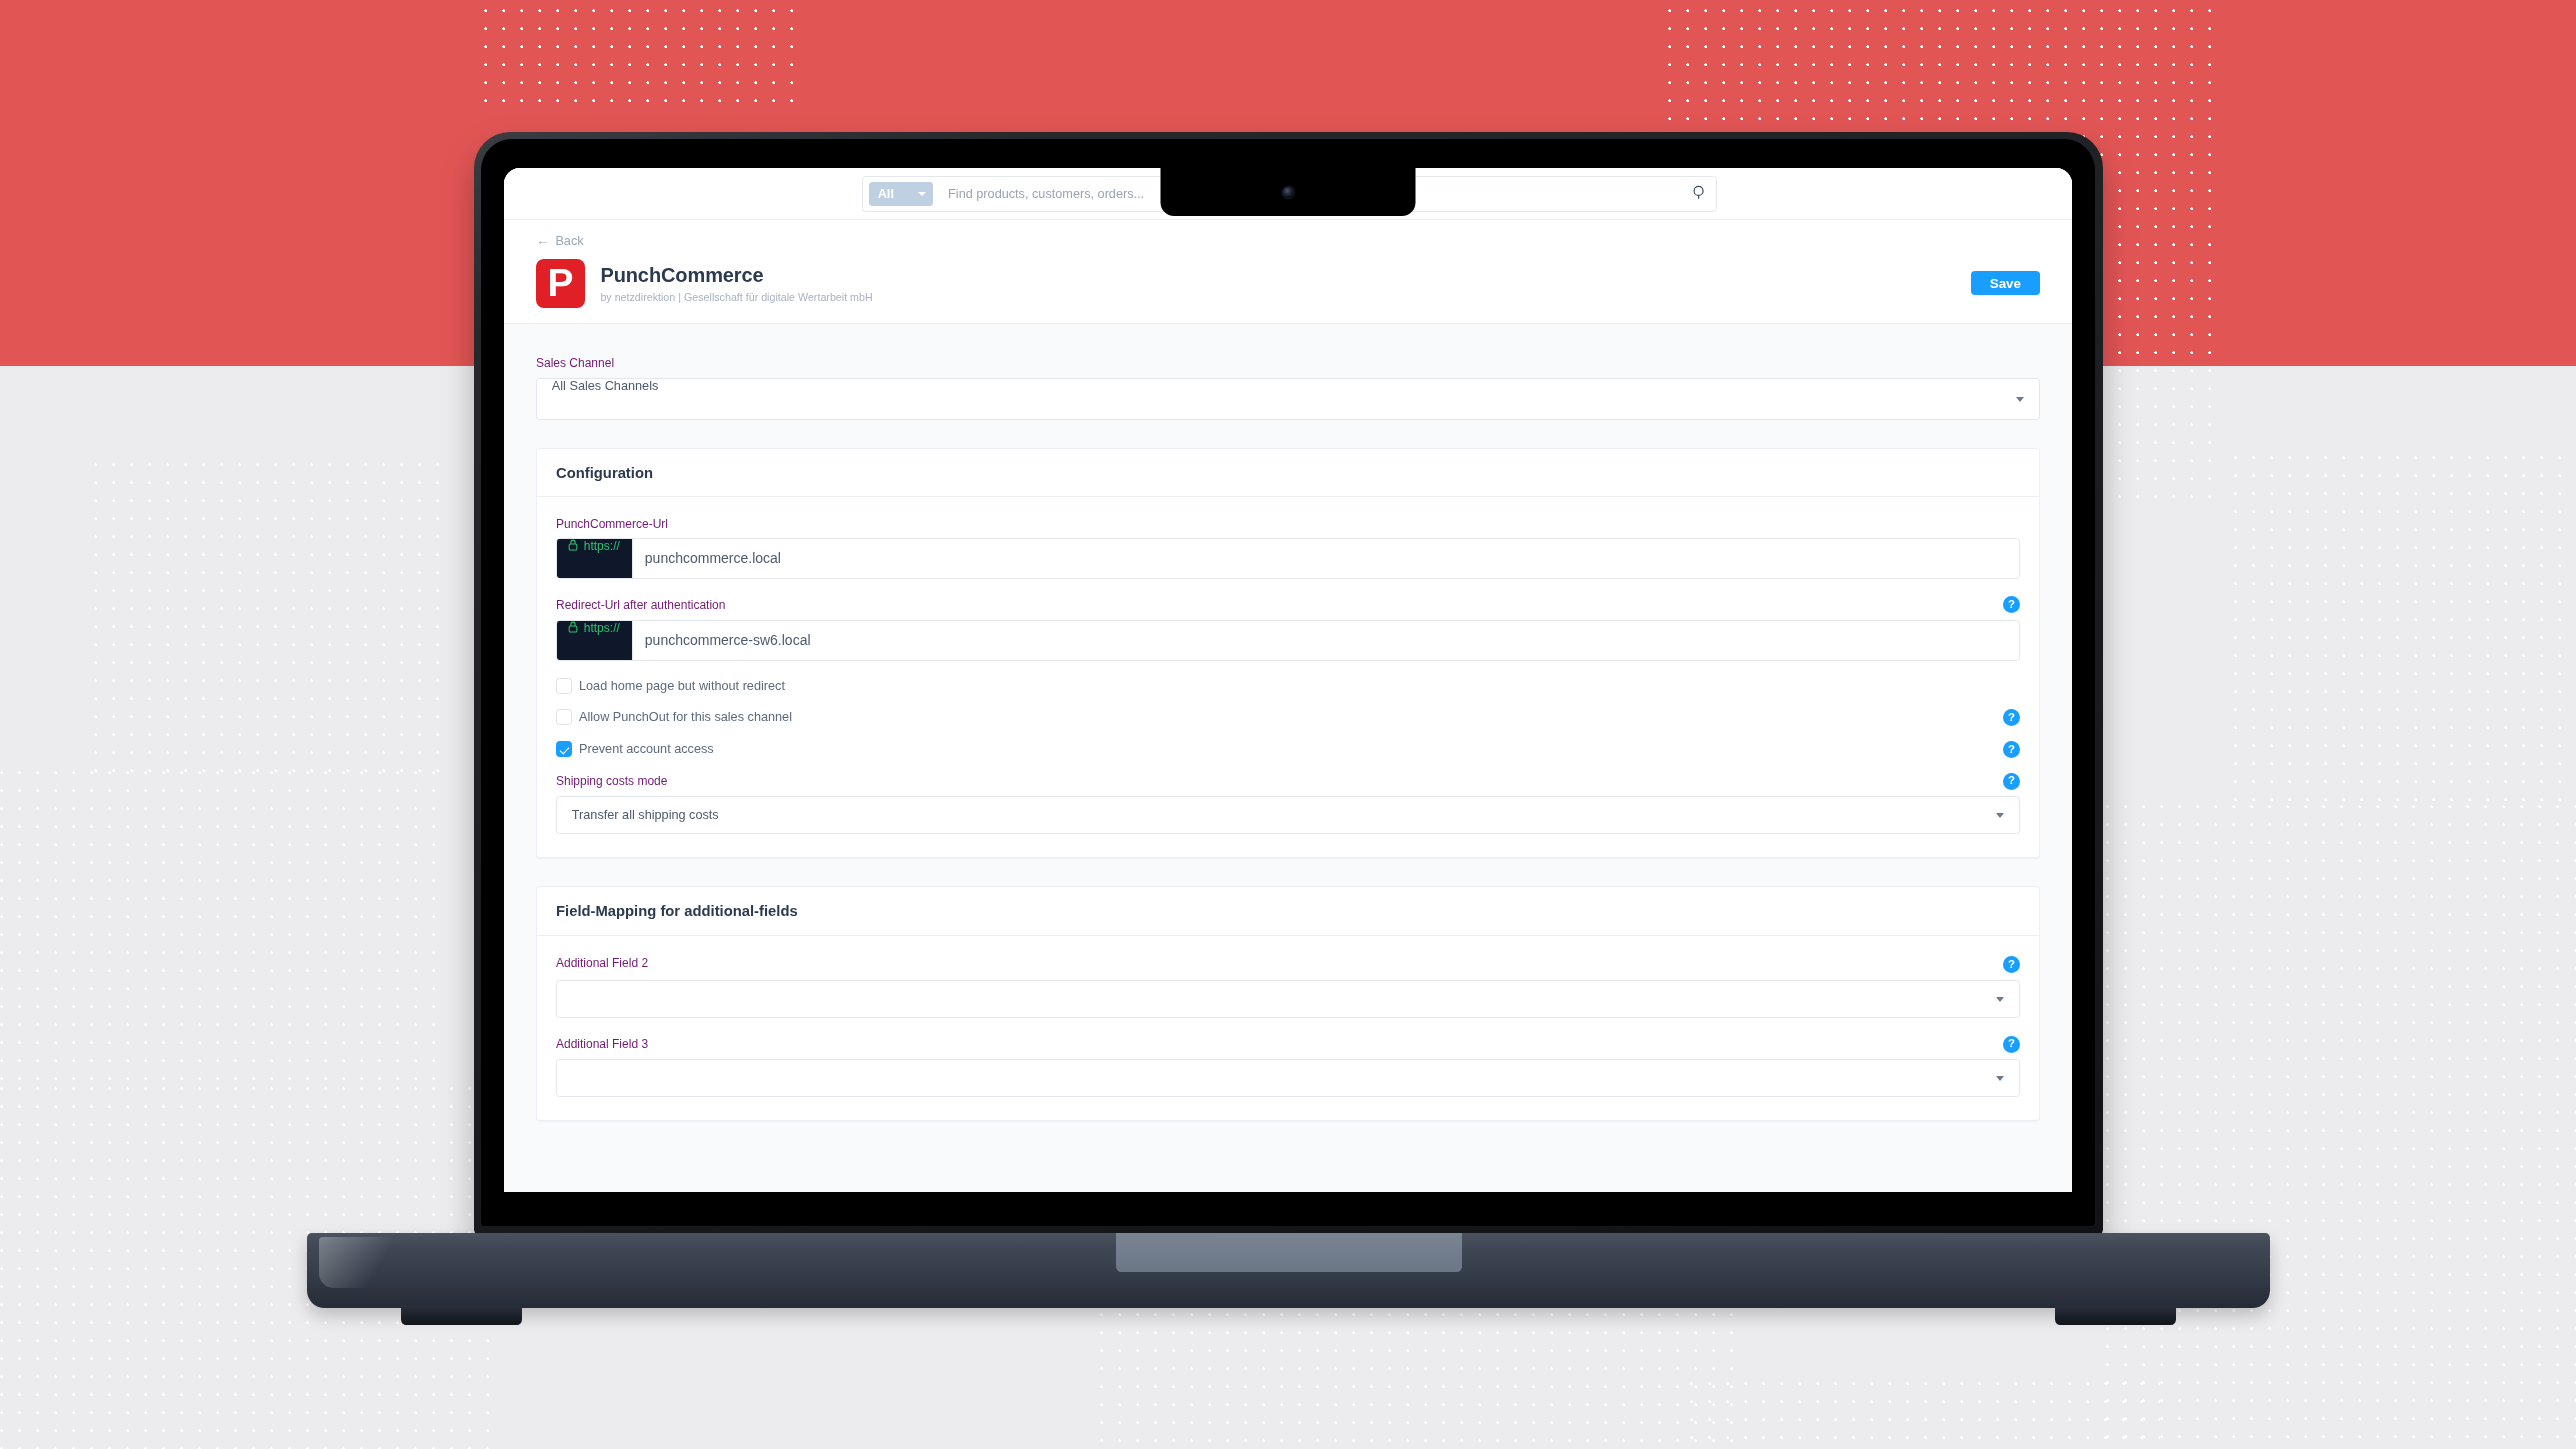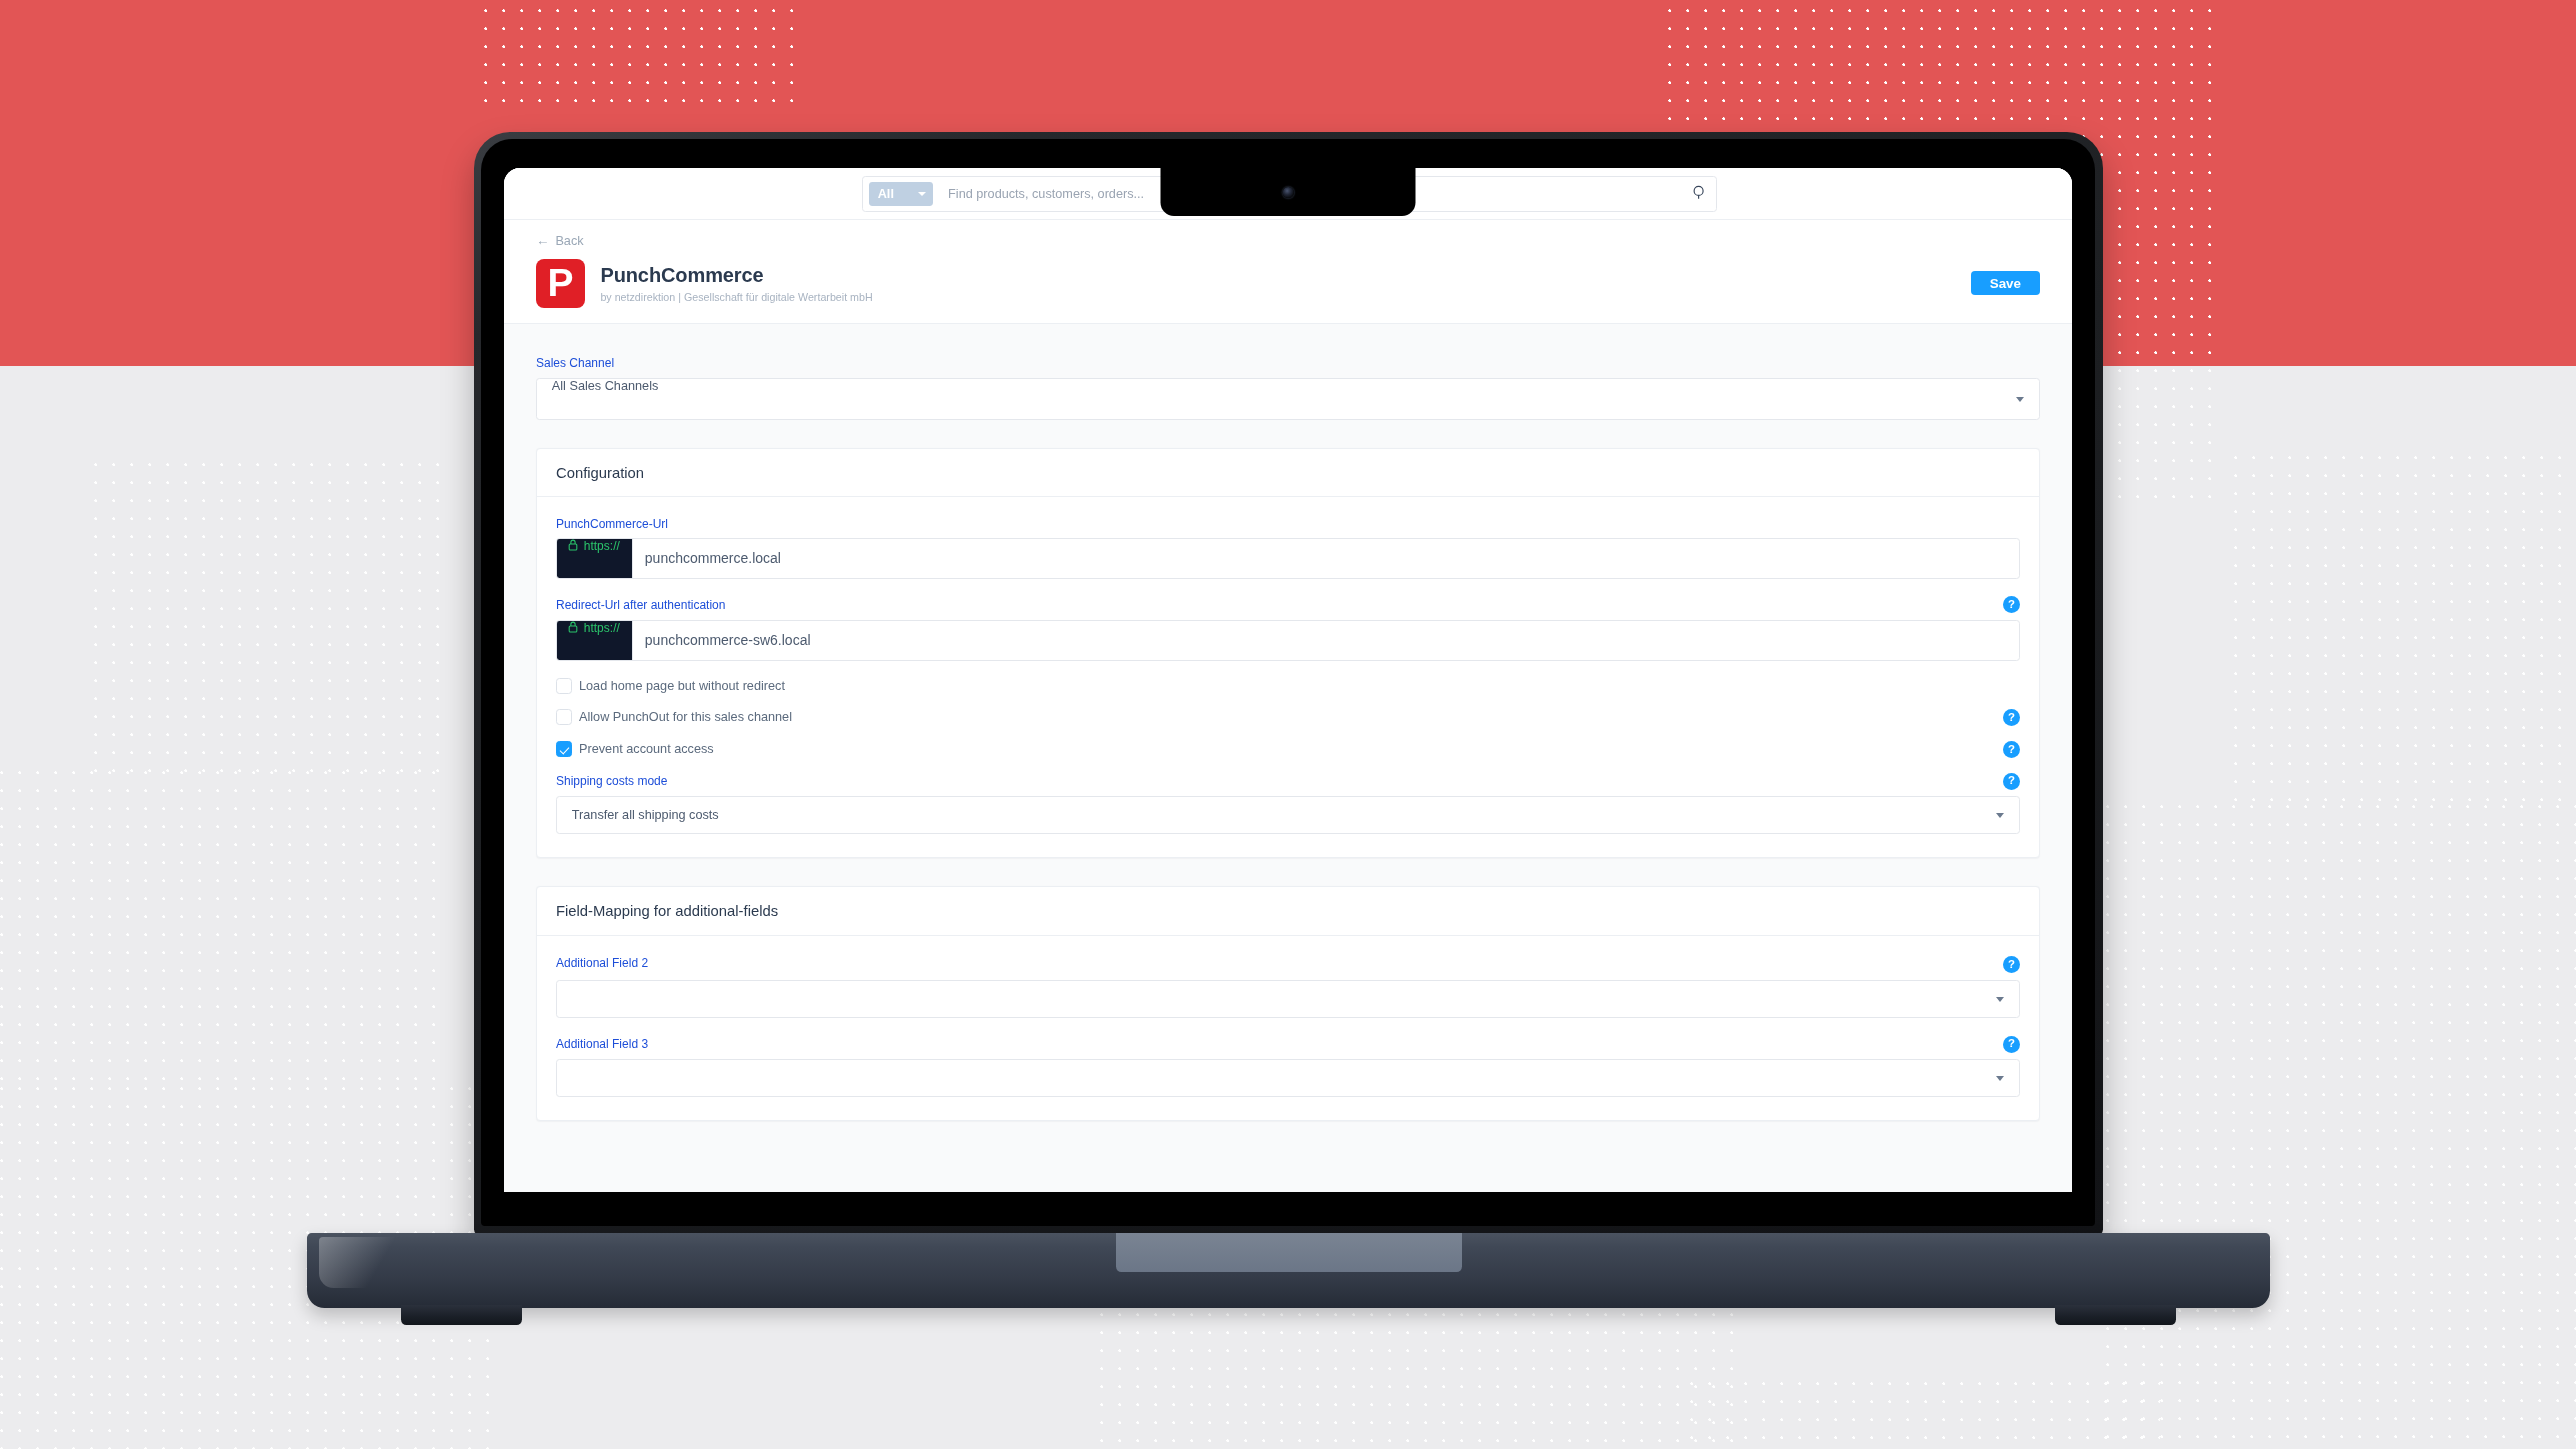--- a/index.html
+++ b/index.html
@@ -172,21 +172,21 @@
   }
   .app-sub { font-size: 10.7px; color: #a8b3c1; margin-top: 4px; }
   .btn-save {
     position: absolute; right: 32px; top: 51px;
     background: #189eff; color: #fff; border: 0; border-radius: 4px;
     padding: 0 19px; height: 24px; font-size: 13.4px; font-weight: 700;
     cursor: pointer; font-family: "Liberation Sans", sans-serif;
   }
 
   .content { padding: 32px 32px 0 32px; }
-  .field-label { font-size: 12px; color: #1d4ed8; margin-bottom: 7.4px; }
+  .field-label { font-size: 12px; color: #701a75; margin-bottom: 7.4px; }
 
   .select-box {
     width: 100%; height: 42px; background: #fff;
     border: 0.7px solid #e4e7ec; border-radius: 3.4px;
     display: flex; align-items: flex-start; padding: 0 14.8px;
     font-size: 12.7px; color: #4c5a6e; position: relative;
   }
   .select-box .caret {
     position: absolute; right: 14.8px; top: 50%;
     width: 0; height: 0; margin-top: -2px;
@@ -194,21 +194,21 @@
     border-top: 5.4px solid #6b7a8e;
   }
 
   .card {
     margin-top: 28px; background: #fff;
     border: 0.7px solid #eceff3; border-radius: 4px;
     box-shadow: 0 0.7px 1.3px rgba(22,34,51,.04);
   }
   .card-head {
     padding: 16px 19px 15.4px 19px; border-bottom: 0.7px solid #eceff3;
-    font-size: 14.8px; font-weight: 400; color: #2b3a4f;
+    font-size: 14.8px; font-weight: 700; color: #2b3a4f;
   }
   .card-body { padding: 20px 19px 23px 19px; }
 
   .lbl-row {
     display: flex; align-items: center; justify-content: space-between;
     margin-bottom: 6.7px;
   }
   .help {
     width: 17px; height: 17px; border-radius: 50%;
     background: #189eff; color: #fff; font-size: 11.4px; font-weight: 700;

